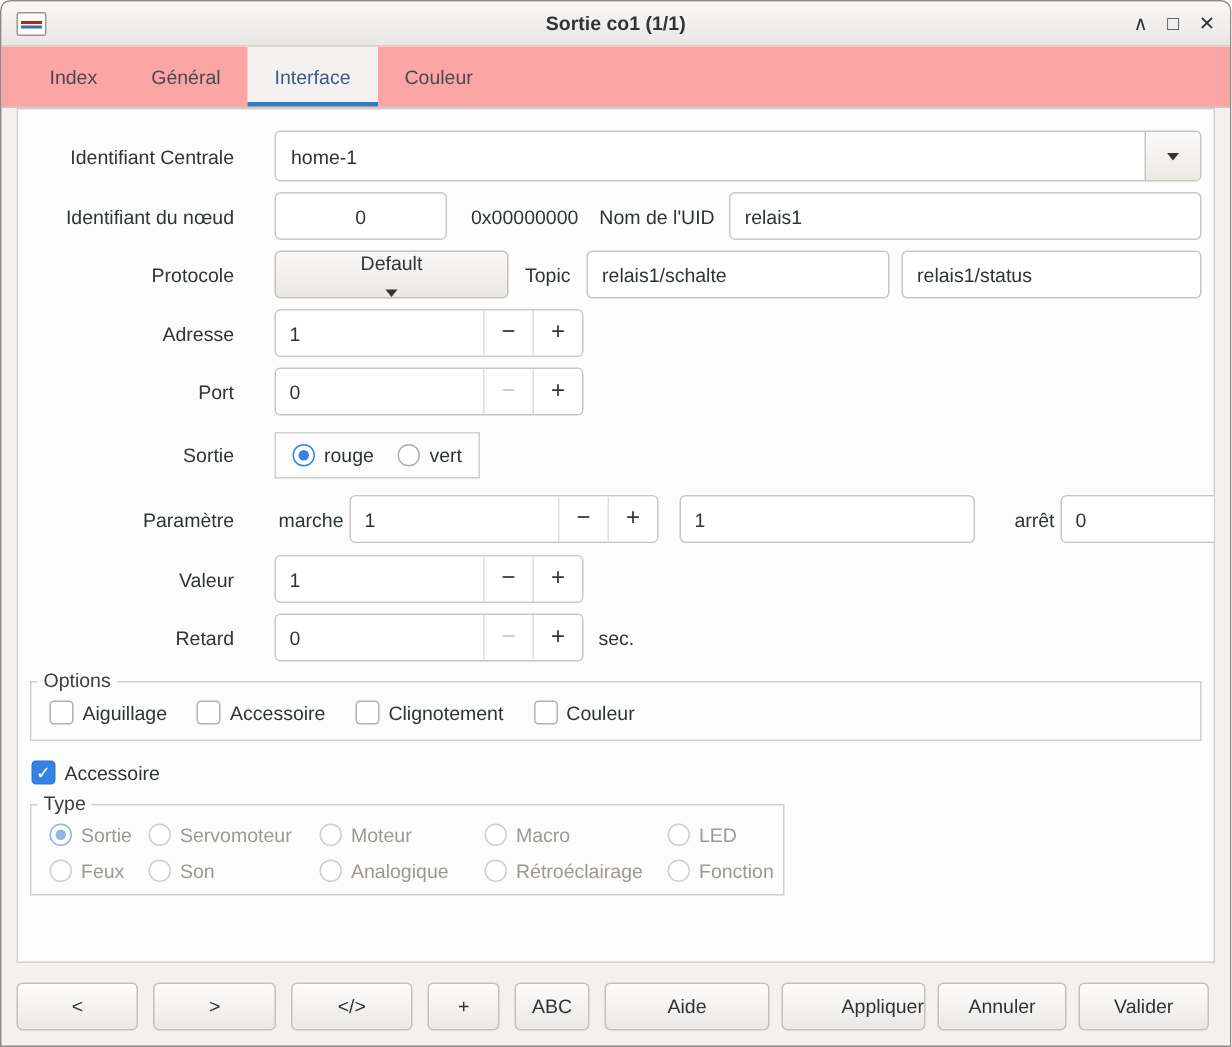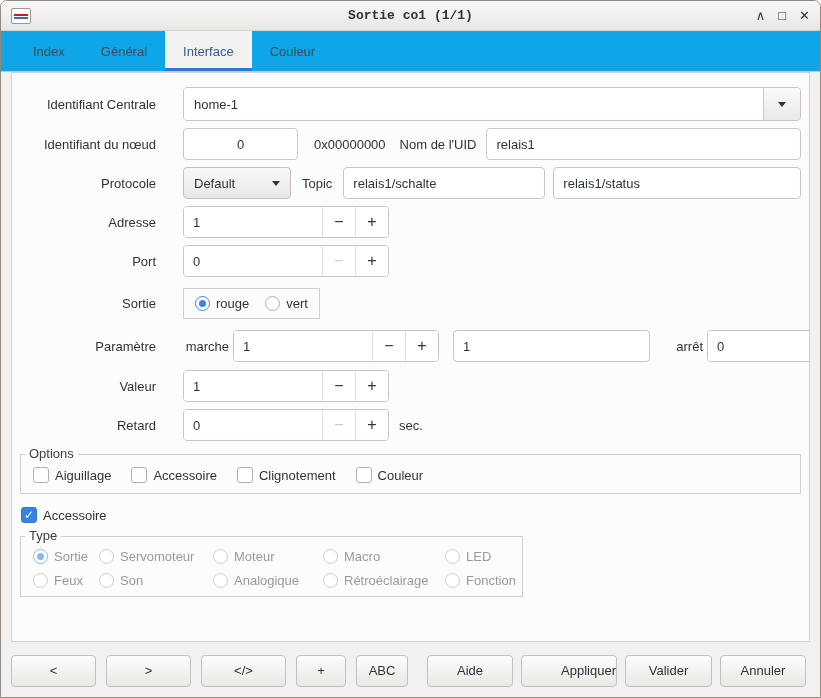--- a/index.html
+++ b/index.html
@@ -34,31 +34,30 @@
     border-radius: 2px;
     display: flex; flex-direction: column; justify-content: center; align-items: center;
     font-size: 4px; color: #444; letter-spacing: 0;
     overflow: hidden;
   }
   .app-icon .stripe { width: 14px; height: 2px; background: #c01f1f; margin-top: 1px; }
   .title {
     position: absolute; left: 0; right: 0; text-align: center;
     font-weight: bold; font-size: 13px; color: #2e3436;
     pointer-events: none;
-    font-family: Liberation Mono, monospace;
   }
   .win-controls {
     margin-left: auto; display: flex; gap: 13px; align-items: center;
     font-size: 13px; color: #2e3436; z-index: 2;
   }
   .win-controls span { cursor: pointer; line-height: 1; }
   
   .tabbar {
     height: 41px; flex: 0 0 41px;
-    background: #0ea5e9;
+    background: #fca5a5;
     border-bottom: 1px solid #cdc8c3;
     display: flex; align-items: stretch;
     padding: 0 0 0 14px;
   }
   .tab {
     padding: 0 18px;
     display: flex; align-items: center;
     border-bottom: 3px solid transparent;
     padding-top: 3px;
     color: #454a4d; cursor: pointer;
@@ -112,25 +111,25 @@
     cursor: pointer;
   }
   .arrow-down {
     width: 0; height: 0;
     border-left: 4px solid transparent;
     border-right: 4px solid transparent;
     border-top: 5px solid #36342f;
   }
   
   .dropdown {
-    width: 108px; height: 32px;
+    width: 156px; height: 32px;
     border: 1px solid #c6c0ba; border-radius: 4px;
     background: linear-gradient(#f9f8f7, #e9e7e4);
     display: flex; align-items: center; justify-content: space-between;
-    padding: 0 10px; cursor: pointer;
+    padding: 0 10px; cursor: pointer; flex-direction: column;
   }
   
   .spin {
     display: flex; align-items: stretch;
     height: 32px;
     border: 1px solid #ccc5bf; border-radius: 4px;
     background: #fff; overflow: hidden;
   }
   .spin input {
     width: 138px; border: none; outline: none; padding: 0 9px;
@@ -224,21 +223,21 @@
     border: 1px solid #c6c0bb; border-radius: 4px;
     background: linear-gradient(#fdfcfc, #eae8e5);
     display: flex; align-items: center; justify-content: center;
     color: #2e3436; cursor: pointer;
     font-size: 13px;
   }
   .btn.w85 { width: 85px; }
   .btn.w50 { width: 50px; }
   .btn.w52 { width: 52px; }
   .actions { margin-left: auto; display: flex; gap: 8px; }
-  .btn.aide { width: 86px; text-align: center; }
+  .btn.aide { width: 110px; text-align: center; }
   .btn.appliquer { width: 96px; padding-left: 39px; }
   .btn.annuler { width: 86px; }
   .btn.valider { width: 87px; }
 </style>
 </head>
 <body>
 
 <div class="window">
 
   <div class="titlebar">
@@ -447,18 +446,18 @@
 
   <div class="footer">
     <div class="btn w85">&lt;</div>
     <div class="btn w85">&gt;</div>
     <div class="btn w85">&lt;/&gt;</div>
     <div class="btn w50">+</div>
     <div class="btn w52">ABC</div>
     <div class="actions">
       <div class="btn aide">Aide</div>
       <div class="btn appliquer">Appliquer</div>
+      <div class="btn annuler">Annuler</div>
       <div class="btn valider">Valider</div>
-      <div class="btn annuler">Annuler</div>
     </div>
   </div>
 
 </div>
 
 </body></html>

